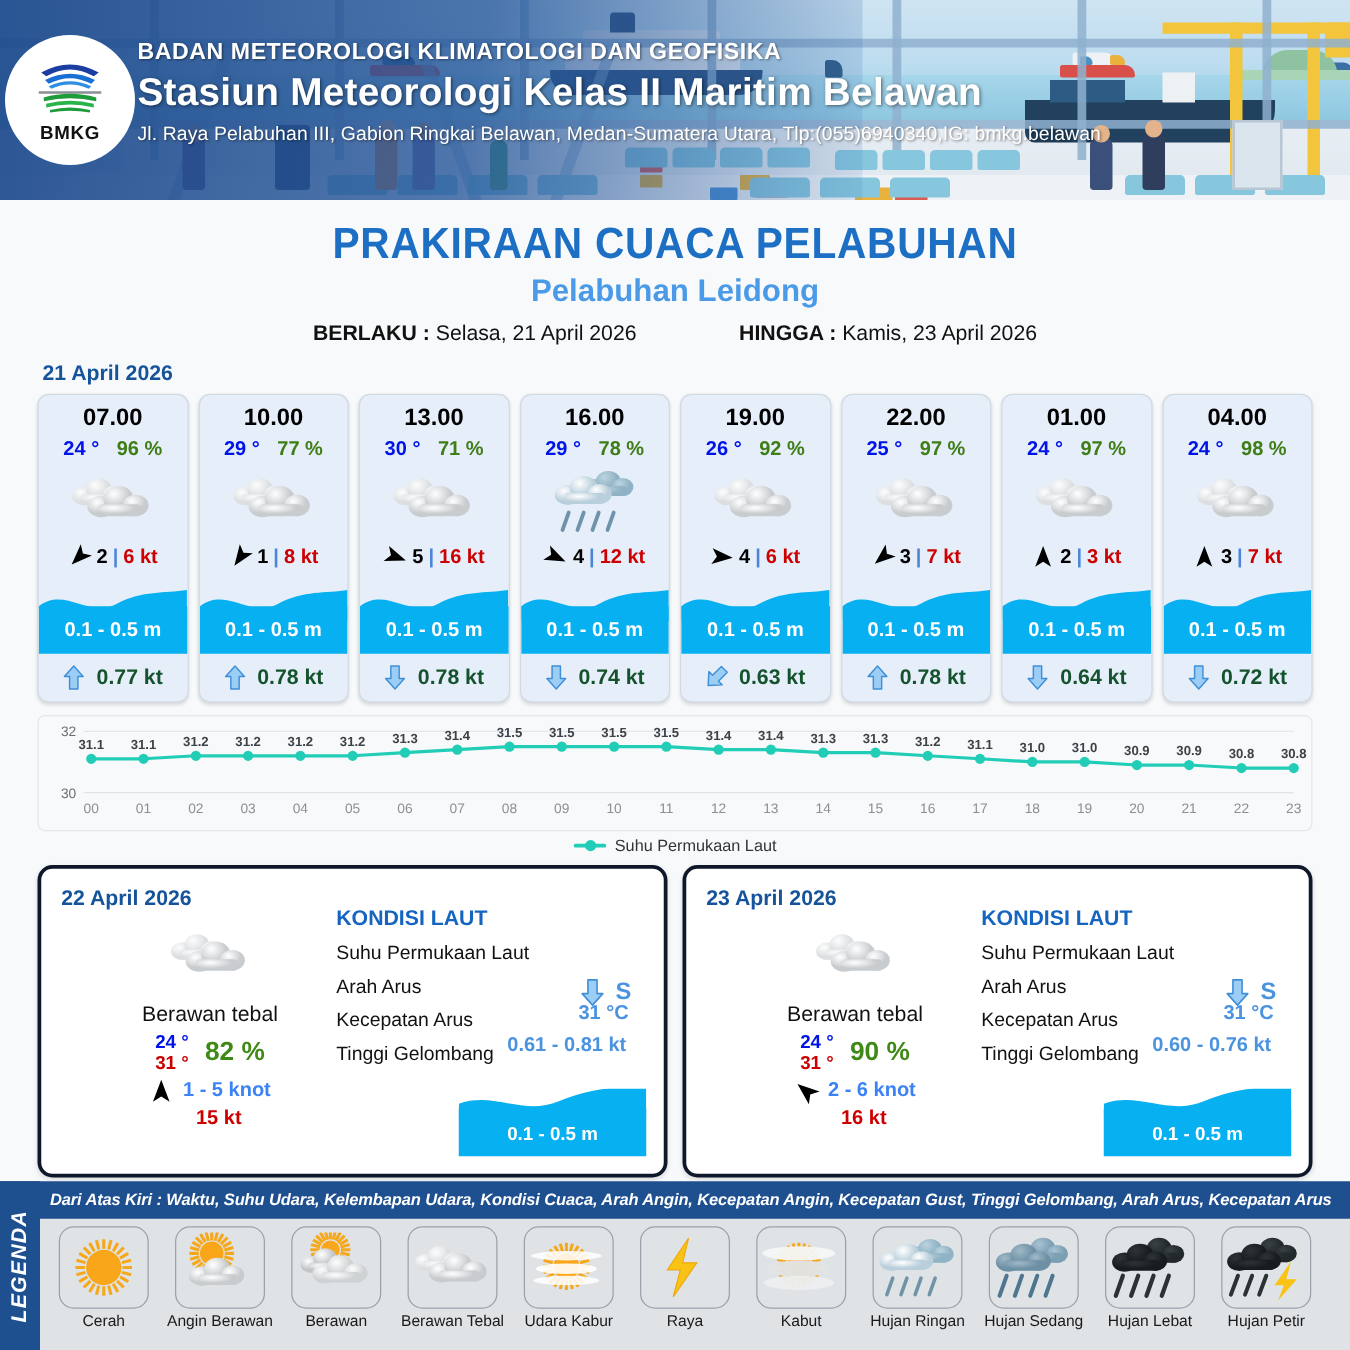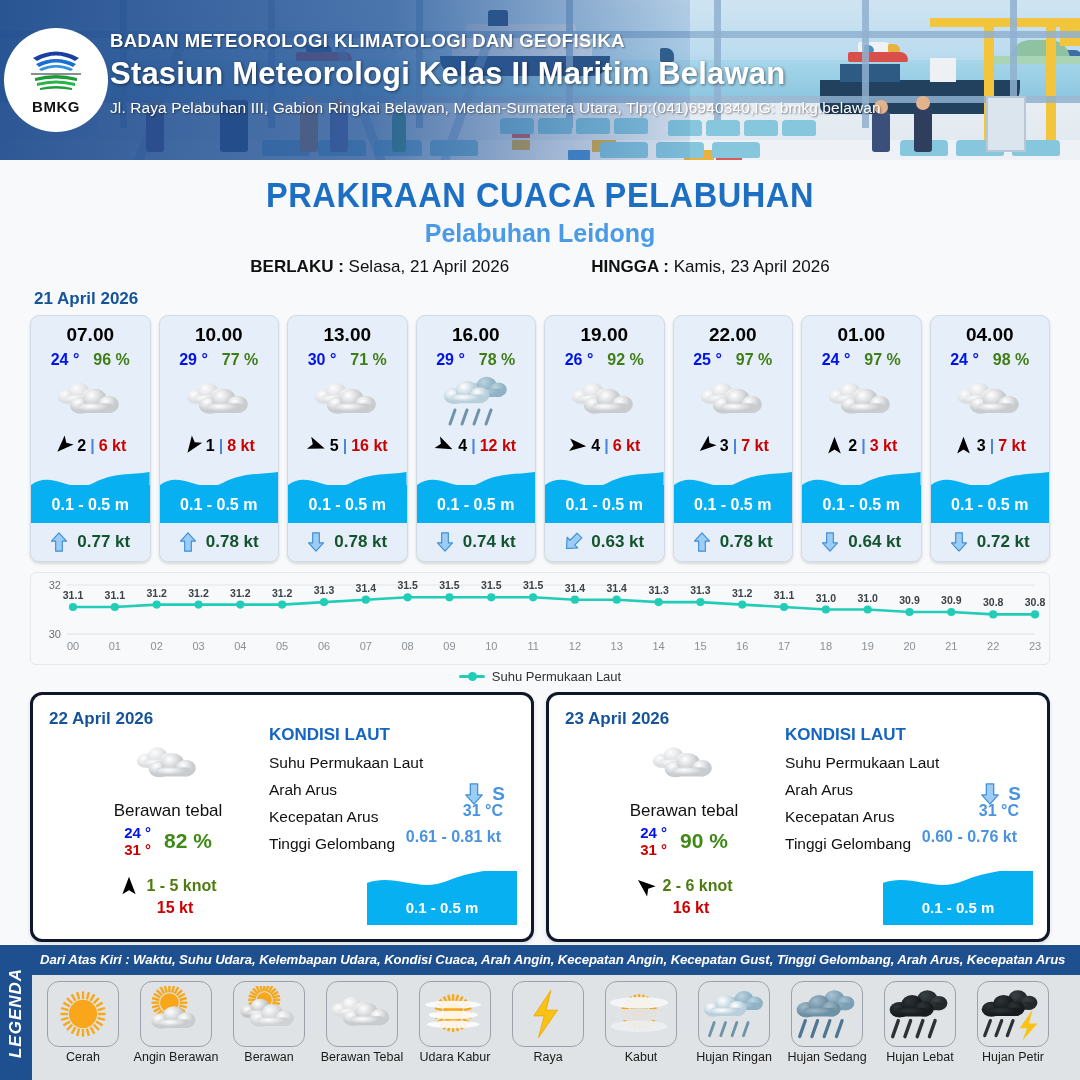--- a/index.html
+++ b/index.html
@@ -149,21 +149,21 @@
     position: relative; padding: 14px 16px;
   }
   .sum-date { font-size: 17px; font-weight: bold; color: #15539b; }
   .sum-left { position: absolute; left: 40px; top: 42px; width: 190px; text-align: center; }
   .sum-cond { font-size: 17px; color: #111; margin-top: 4px; }
   .sum-temps { display: flex; align-items: center; justify-content: center; gap: 13px; margin-top: 3px; }
   .sum-tcol { display: flex; flex-direction: column; font-size: 15px; font-weight: bold; line-height: 1.15; }
   .t-min { color: #0013e8; }
   .t-max { color: #cc0000; }
   .sum-hum { font-size: 21px; font-weight: bold; color: #3f8a16; }
-  .sum-wind { display: flex; align-items: center; justify-content: center; gap: 7px; margin-top: 17px; font-size: 16px; font-weight: bold; color: #4d7c0f; }
+  .sum-wind { display: flex; align-items: center; justify-content: center; gap: 7px; margin-top: 3px; font-size: 16px; font-weight: bold; color: #3b82f6; }
   .sum-gust { font-size: 16px; font-weight: bold; color: #cc0000; margin-top: 3px; margin-left: 14px; }
   .sum-right { position: absolute; left: 236px; top: 30px; right: 14px; }
   .kl-title { font-size: 17px; font-weight: bold; color: #1565c0; }
   .kl-row { position: relative; margin-top: 9px; font-size: 15.5px; color: #111; }
   .kl-val { color: #4a93e0; font-weight: bold; font-size: 16px; }
   .kl-sst { position: absolute; right: 14px; top: 0; margin-top: 48px; }
   .kl-arus { position: absolute; right: 12px; top: 2px; display: flex; align-items: center; gap: 8px; }
   .kl-arus .dirtxt { font-size: 19px; font-weight: bold; color: #4a93e0; }
   .kl-speed { position: absolute; right: 16px; top: 20px; }
   .sum-wave {
@@ -316,21 +316,21 @@
       <path d="M10 33 Q31 27 52 33 L52 36 Q31 31 10 36 Z" fill="#1f9c3a"></path>
       <path d="M12 38 Q31 33 50 38 L50 41 Q31 36 12 41 Z" fill="#29b44a"></path>
       <path d="M15 43 Q31 39 47 43 L47 45 Q31 42 15 45 Z" fill="#1f9c3a"></path>
     </svg>
     <div class="logo-text">BMKG</div>
   </div>
 
   <div class="hdr-txt">
     <div class="hdr-l1">BADAN METEOROLOGI KLIMATOLOGI DAN GEOFISIKA</div>
     <div class="hdr-l2">Stasiun Meteorologi Kelas II Maritim Belawan</div>
-    <div class="hdr-l3">Jl. Raya Pelabuhan III, Gabion Ringkai Belawan, Medan-Sumatera Utara, Tlp:(041)6940340,IG: bmkg.belawan</div>
+    <div class="hdr-l3">Jl. Raya Pelabuhan III, Gabion Ringkai Belawan, Medan-Sumatera Utara, Tlp:(055)6940340,IG: bmkg.belawan</div>
   </div>
 </div>
 
 <div class="title-wrap">
   <div class="title-main">PRAKIRAAN CUACA PELABUHAN</div>
   <div class="title-sub">Pelabuhan Leidong</div>
   <div class="valid-row">
     <div>
       <b>BERLAKU :</b>
       <span>Selasa, 21 April 2026</span>

